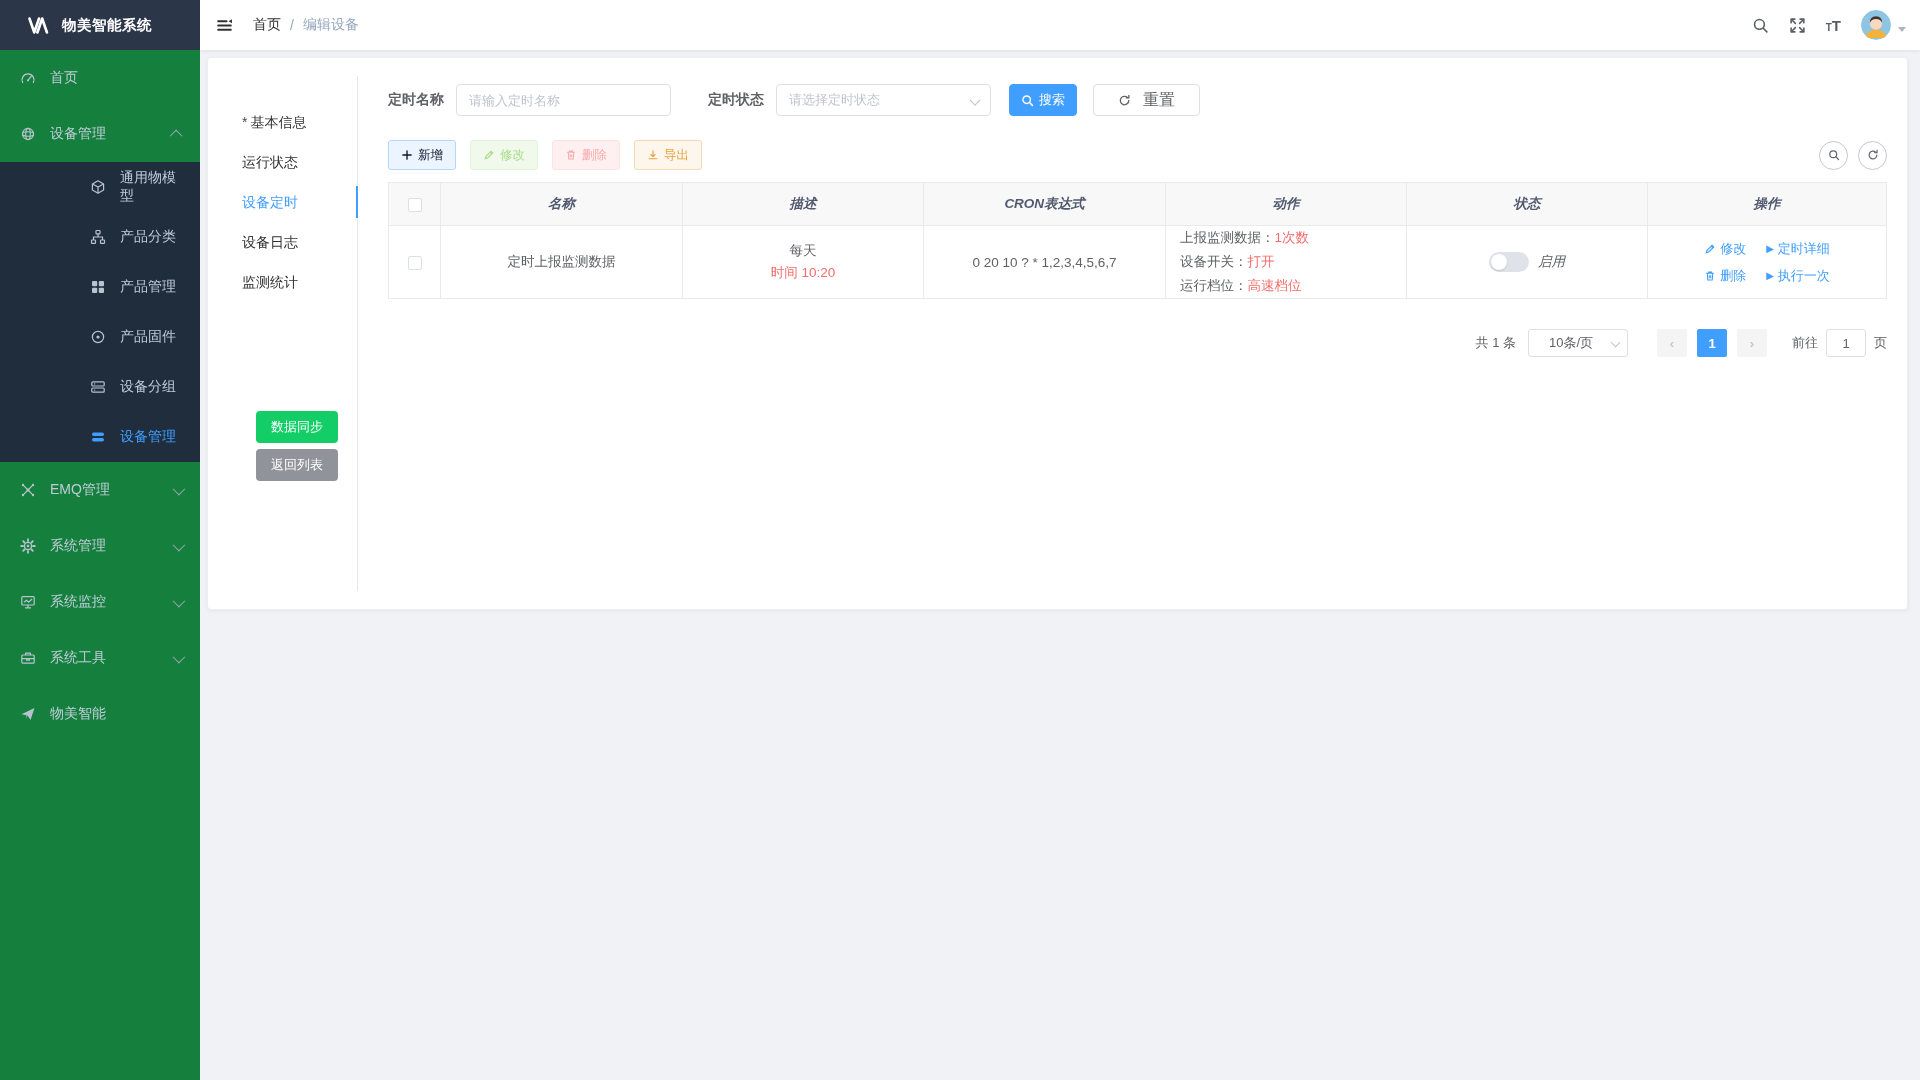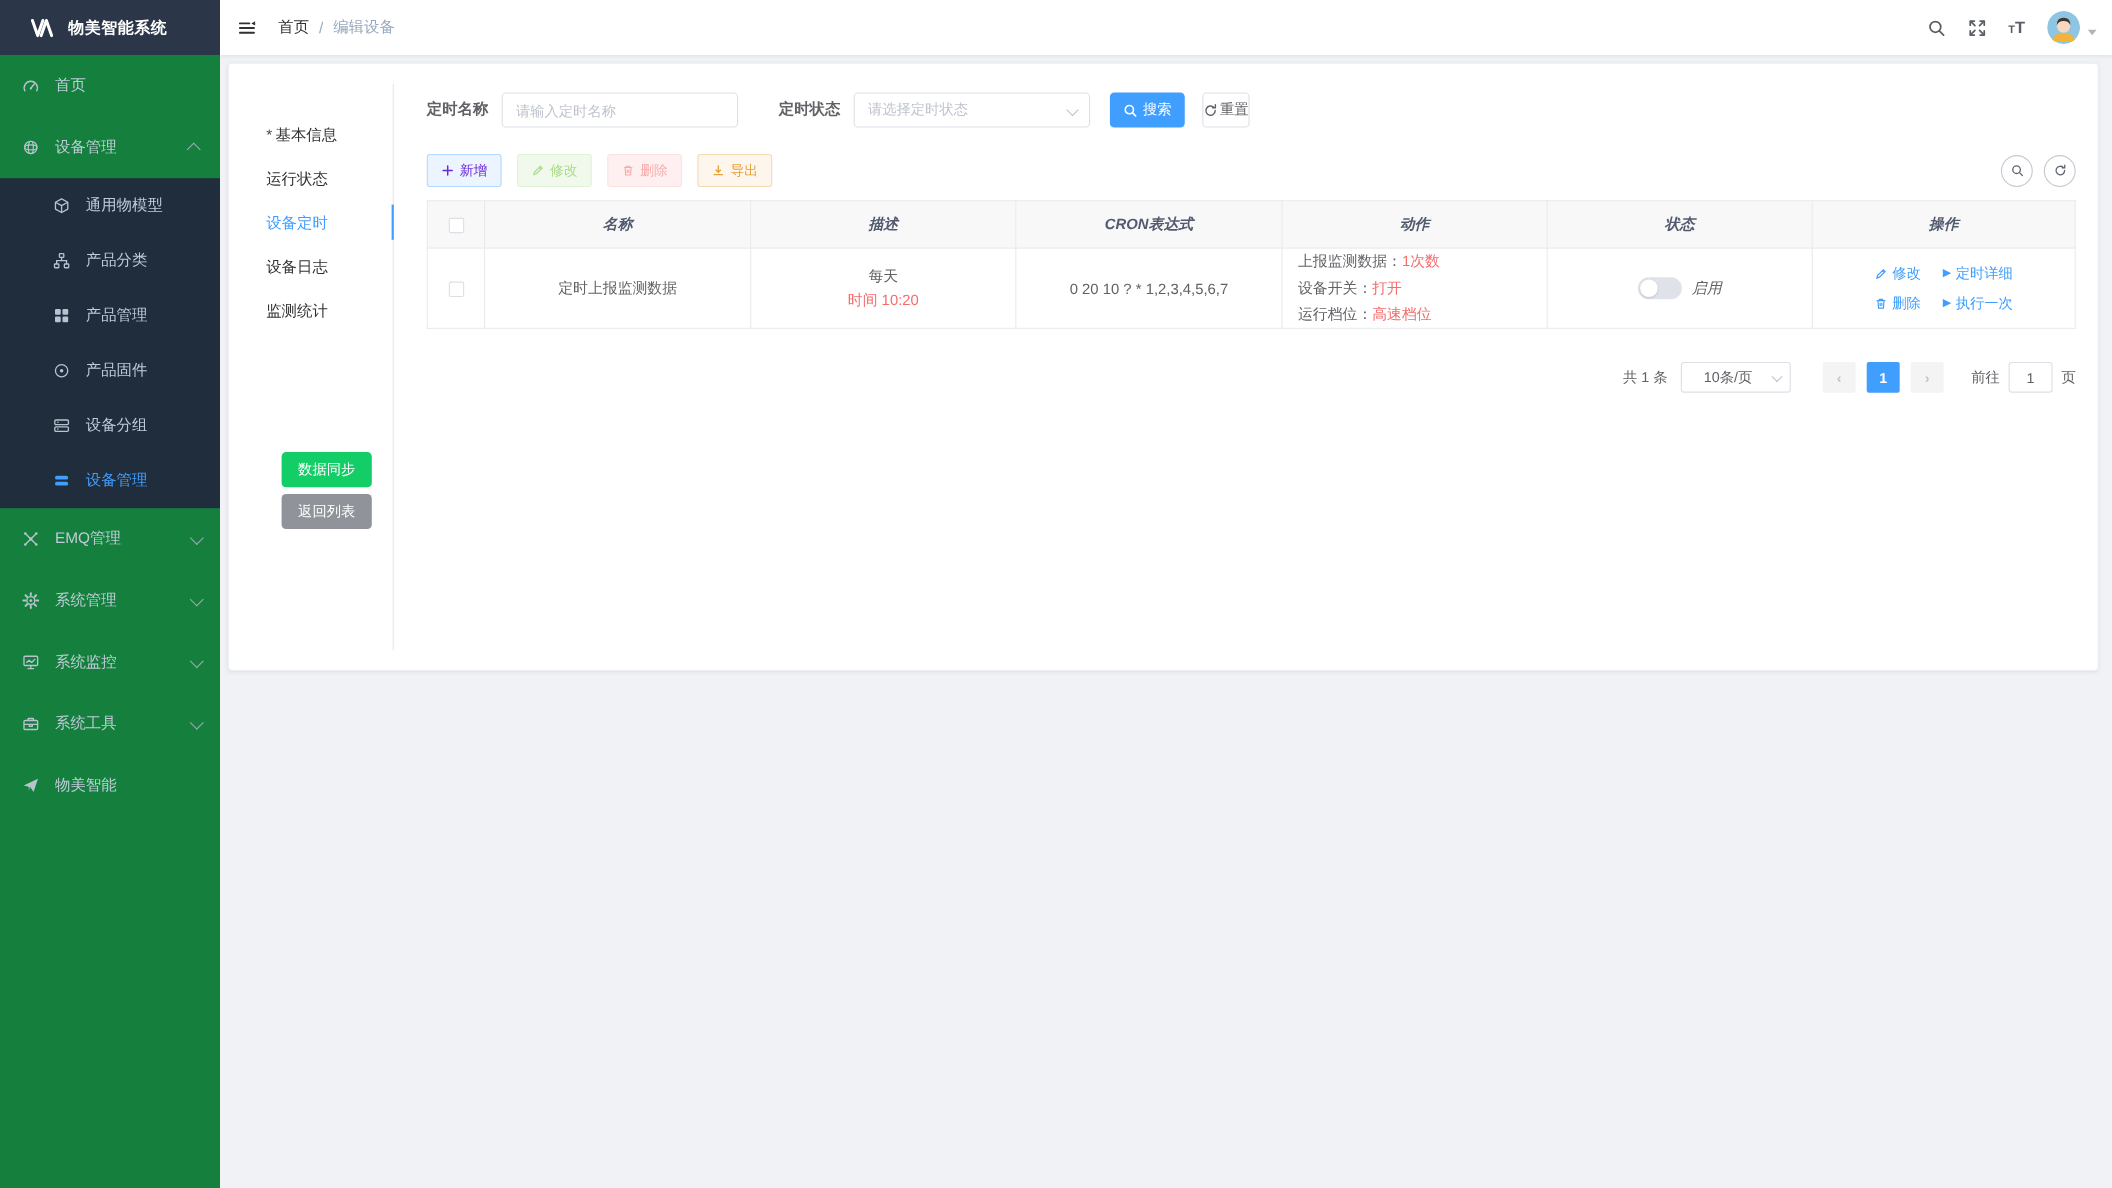--- a/index.html
+++ b/index.html
@@ -12,21 +12,21 @@
   svg { display:block; }
 
   
   .sidebar { position:absolute; left:0; top:0; bottom:0; width:200px; background:#15803d; z-index:20; }
   .logo-bar { height:50px; background:#2b3649; display:flex; align-items:center; padding-left:26px; gap:10px; }
   .logo-title { color:#fff; font-weight:bold; font-size:14.5px; letter-spacing:.5px; }
   .menu { padding:0; }
   .menu-item { height:56px; display:flex; align-items:center; padding:0 18px 0 20px; color:#bfcbd9; cursor:pointer; gap:14px; font-size:14px; }
   .menu-item .mi-icon { width:16px; height:16px; flex:0 0 16px; color:#b8c3ce; }
   .submenu { background:#1f2d3d; }
-  .submenu .menu-item { height:50px; padding-left:48px; }
+  .submenu .menu-item { height:50px; padding-left:48px;margin-left:42px; }
   .menu-item.active { color:#409EFF; }
   .menu-item.active .mi-icon { color:#409EFF; }
   .mi-arrow { margin-left:auto; width:9px; height:9px; border-right:1.5px solid #9aa7b4; border-bottom:1.5px solid #9aa7b4; }
   .mi-arrow.down { transform:rotate(45deg) translateY(-2px); }
   .mi-arrow.up   { transform:rotate(-135deg) translateY(-2px); }
 
   
   .header { position:absolute; left:200px; right:0; top:0; height:50px; background:#fff;
             box-shadow:0 1px 4px rgba(0,21,41,.08); display:flex; align-items:center; z-index:10; }
   .hamburger { padding:0 14px 0 16px; cursor:pointer; color:#303133; }
@@ -60,28 +60,28 @@
   
   .query-form { display:flex; align-items:center; }
   .q-label { font-weight:bold; color:#606266; font-size:14px; margin-right:12px; white-space:nowrap; }
   .q-input { width:215px; height:32px; border:1px solid #dcdfe6; border-radius:4px; padding:0 12px; font-size:13px; color:#606266; font-family:inherit; }
   .q-input::placeholder { color:#bfc4cc; }
   .q-select { width:215px; height:32px; border:1px solid #dcdfe6; border-radius:4px; padding:0 26px 0 12px; font-size:13px;
               color:#bfc4cc; display:flex; align-items:center; position:relative; cursor:pointer; background:#fff; }
   .sel-arrow { position:absolute; right:11px; top:11px; width:8px; height:8px; border-right:1.4px solid #c0c4cc; border-bottom:1.4px solid #c0c4cc; transform:rotate(45deg); } .gap37 { width:37px; } .gap16 { width:16px; } .gap18 { width:18px; }
   .btn-search { height:32px; padding:0 11px; background:#409EFF; color:#fff; border:1px solid #409EFF; border-radius:4px;
                 font-size:13px; display:inline-flex; align-items:center; gap:5px; cursor:pointer; font-family:inherit; }
-  .btn-reset { height:32px; padding:0 0; background:#fff; color:#606266; border:1px solid #dcdfe6; border-radius:4px;
-               font-size:13px; display:inline-flex; align-items:center; gap:2px; cursor:pointer; font-family:inherit; }
+  .btn-reset { height:32px; padding:0 24px; background:#fff; color:#606266; border:1px solid #dcdfe6; border-radius:4px;
+               font-size:16px; display:inline-flex; align-items:center; gap:12px; cursor:pointer; font-family:inherit; }
 
   
   .toolbar { margin-top:24px; display:flex; align-items:center; }
   .tb-btn { height:30px; padding:0 12px; border-radius:3px; font-size:12.5px; display:inline-flex; align-items:center; gap:5px;
             cursor:pointer; margin-right:14px; font-family:inherit; }
-  .tb-add    { background:#ecf5ff; border:1px solid #b3d8ff; color:#6d28d9; }
+  .tb-add    { background:#ecf5ff; border:1px solid #b3d8ff; color:#0f172a; }
   .tb-edit   { background:#f0f9eb; border:1px solid #e1f3d8; color:#a9db8c; cursor:not-allowed; }
   .tb-delete { background:#fef0f0; border:1px solid #fde2e2; color:#f8abab; cursor:not-allowed; }
   .tb-export { background:#fdf6ec; border:1px solid #f5dab1; color:#e6a23c; }
   .tb-right { margin-left:auto; display:flex; gap:10px; }
   .mini-btn { width:29px; height:29px; border-radius:50%; border:1px solid #c5c8ce; background:#fff; color:#5f6672;
               display:flex; align-items:center; justify-content:center; cursor:pointer; }
 
   
   .grid { margin-top:12px; width:100%; border-collapse:collapse; table-layout:fixed; font-size:13.5px; }
   .grid th, .grid td { border:1px solid #e8eaec; }

